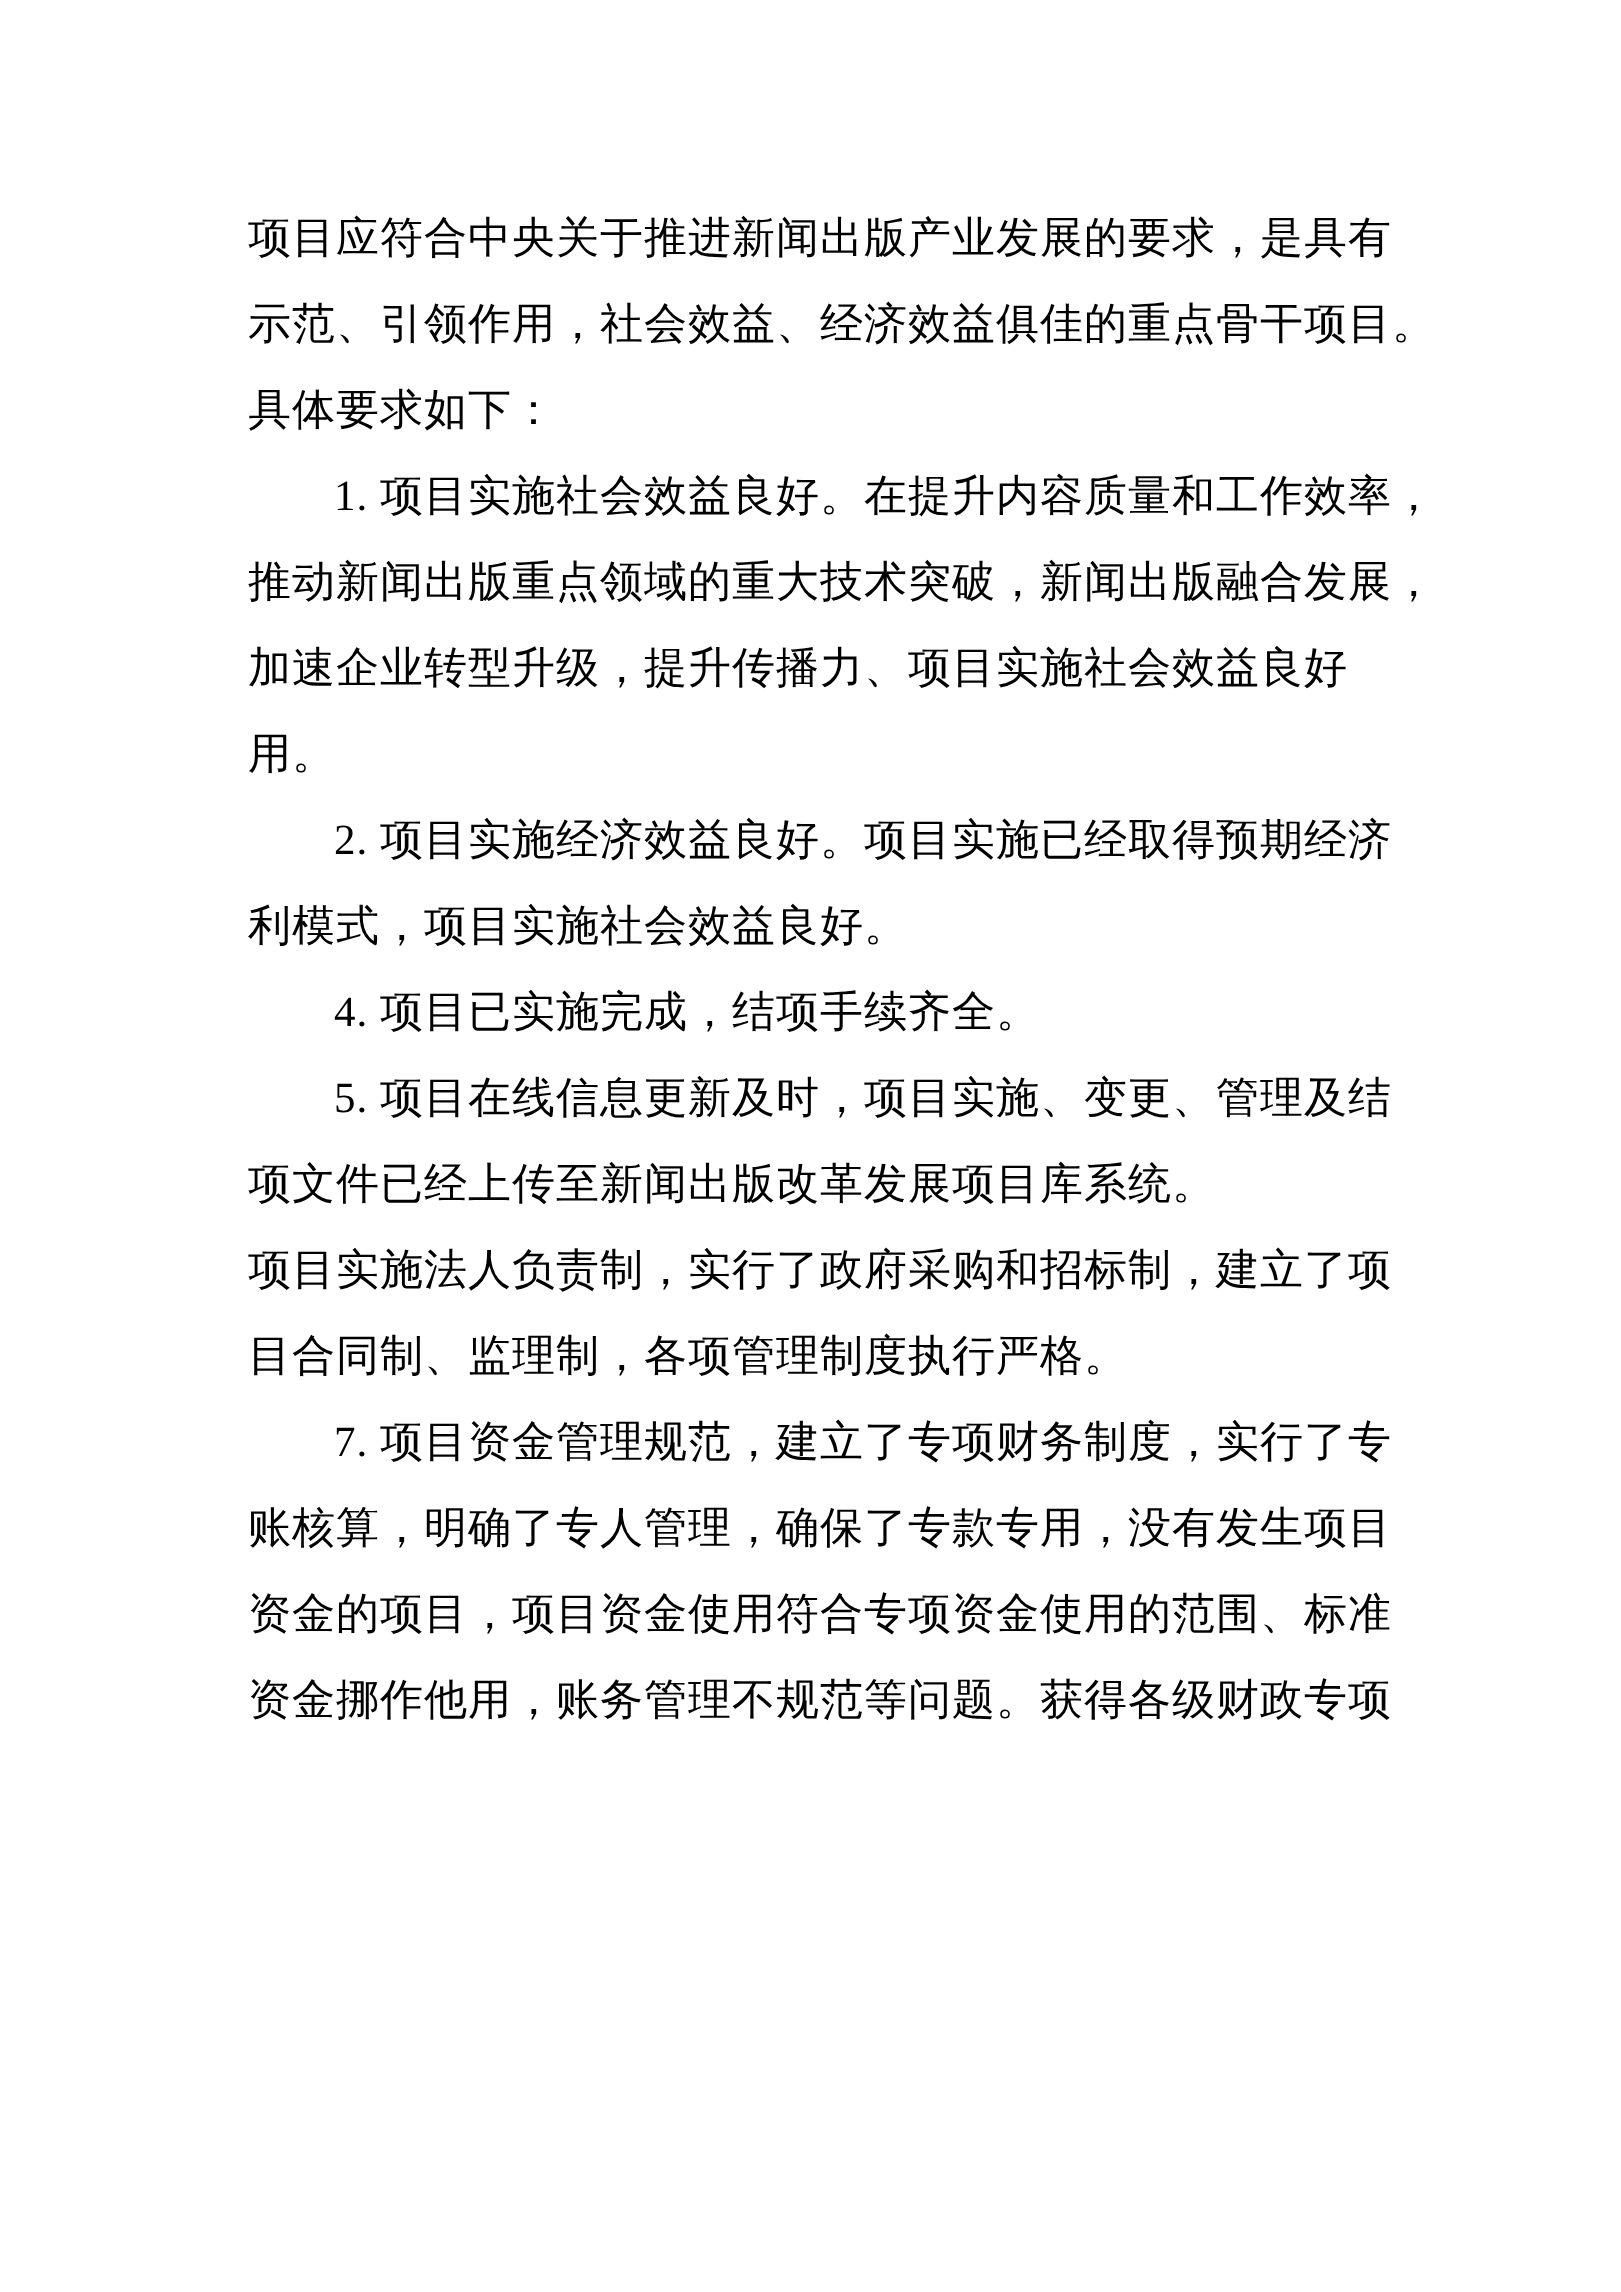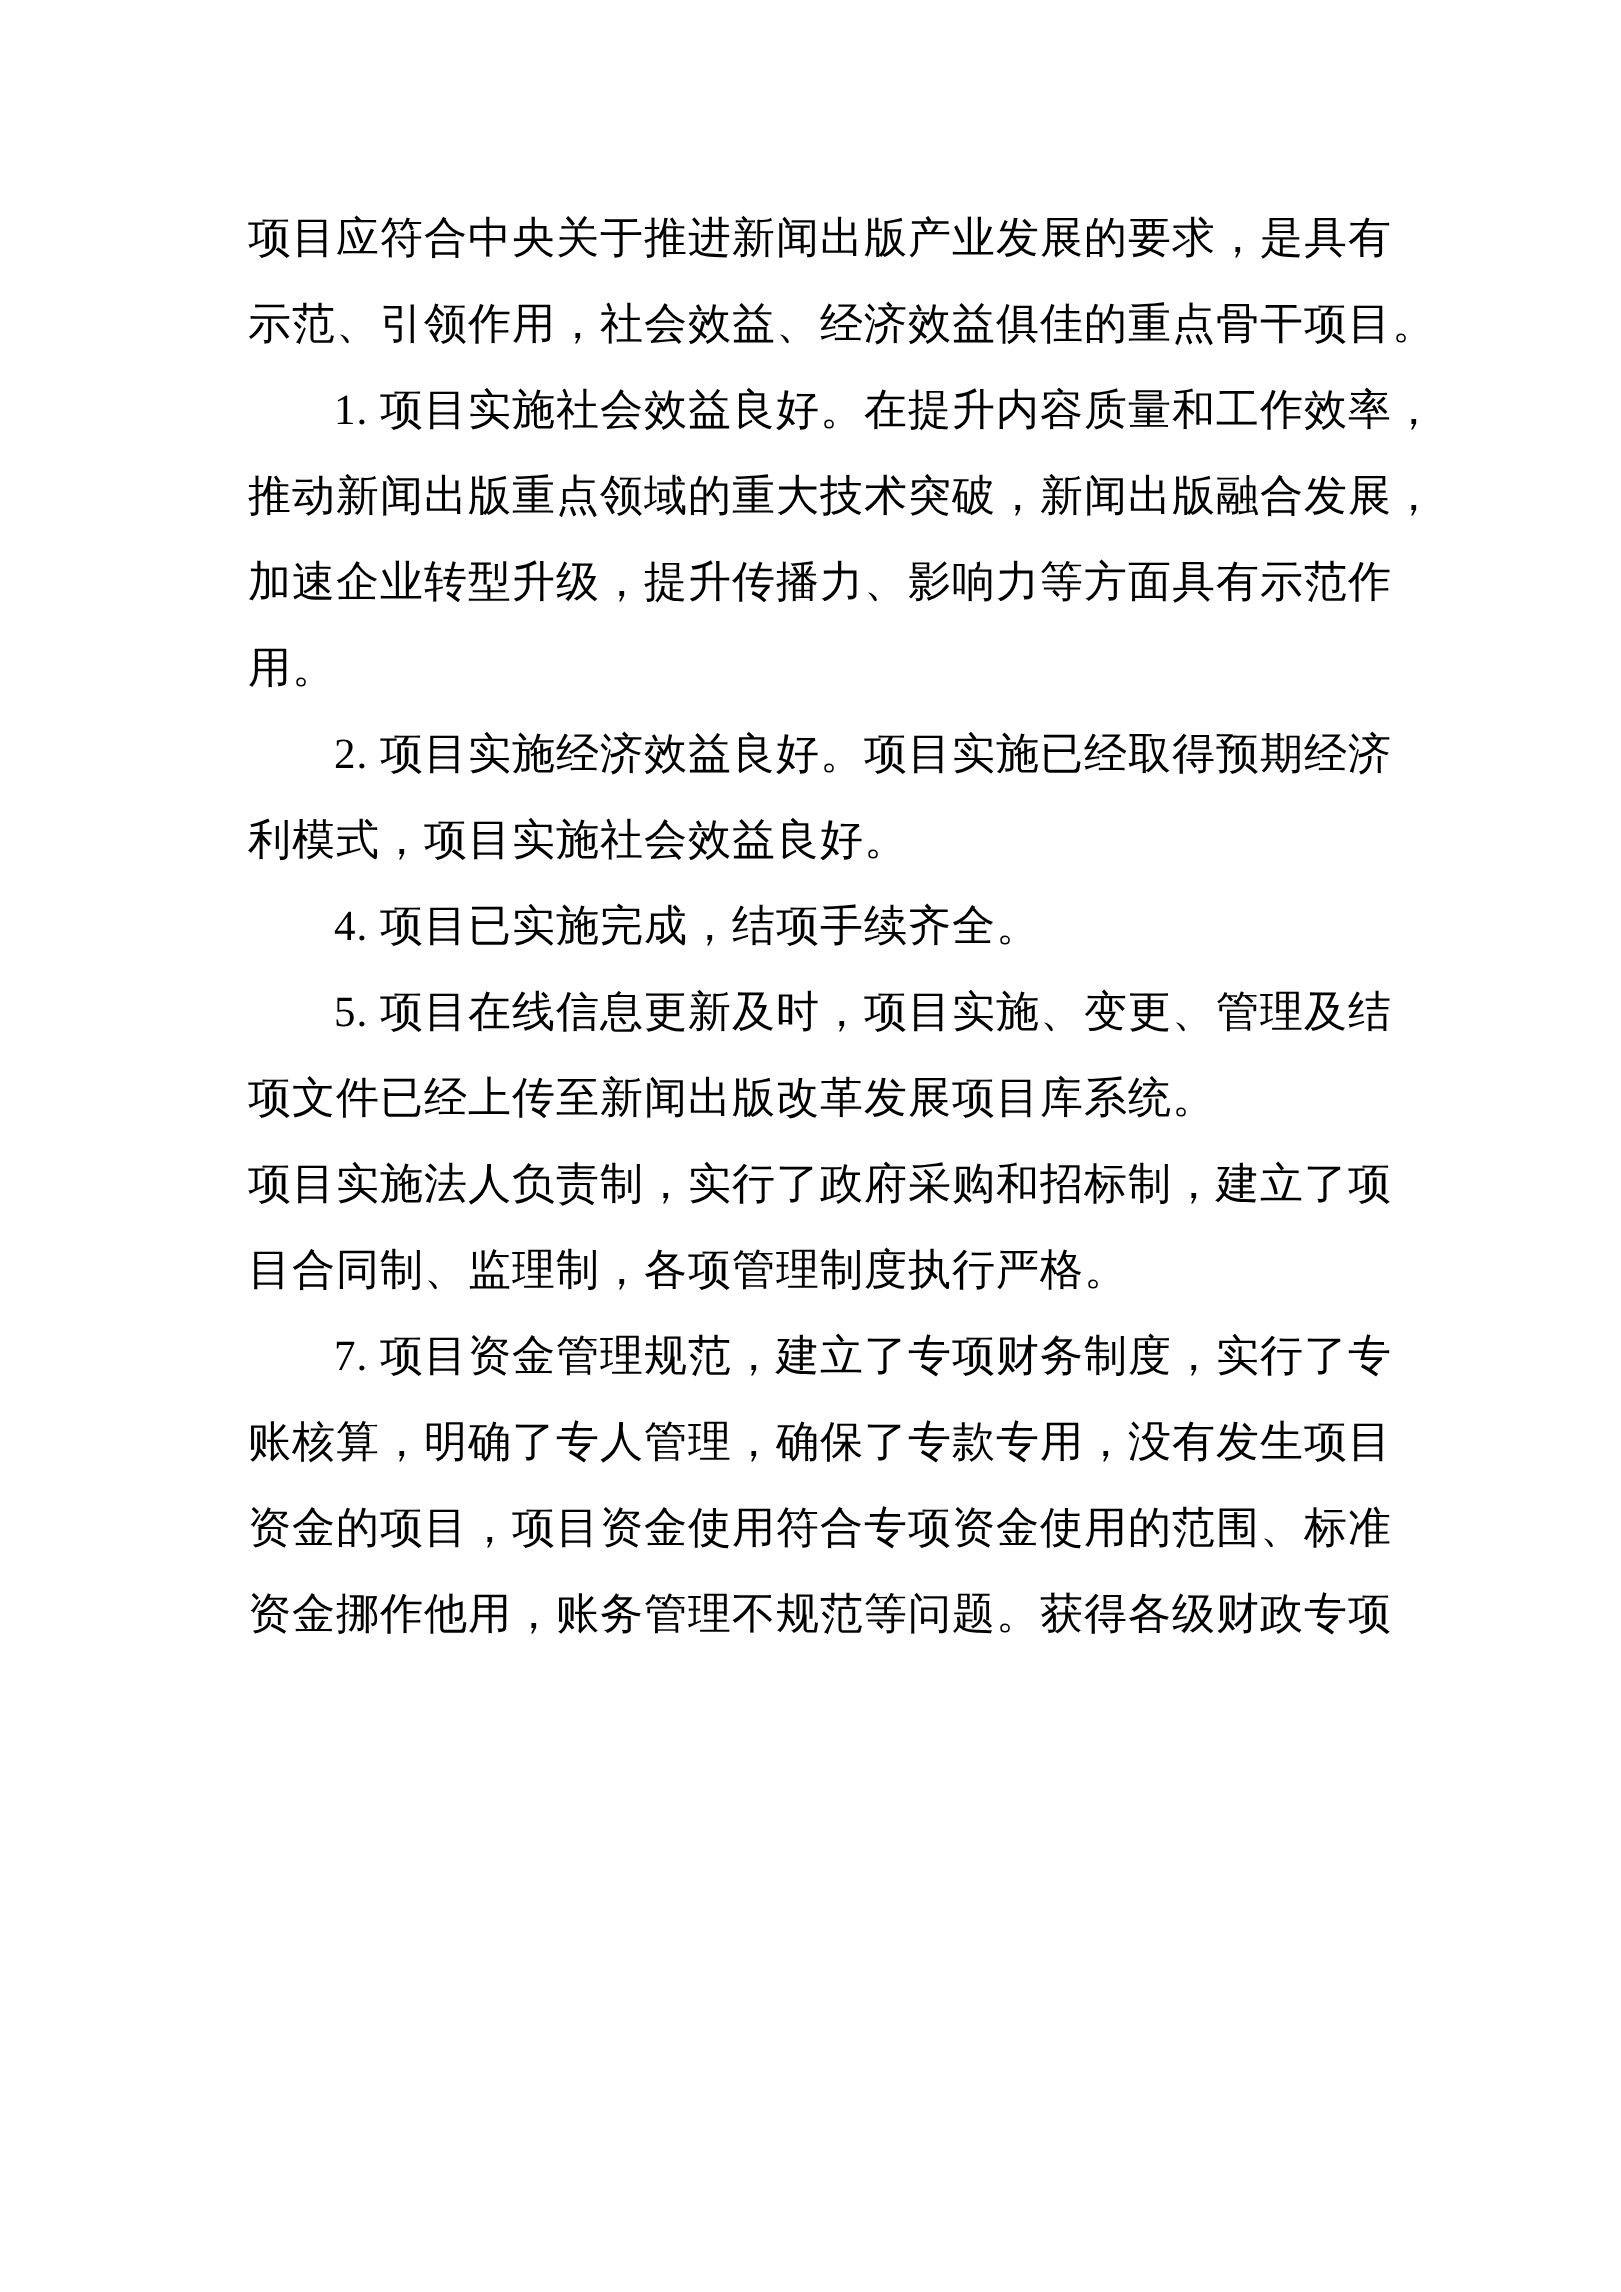--- a/index.html
+++ b/index.html
@@ -38,26 +38,27 @@
 </head>
 <body>
 
 <div class="page">
   <div class="text-block">
 
       <div class="line">项目应符合中央关于推进新闻出版产业发展的要求，是具有</div>
 
       <div class="line">示范、引领作用，社会效益、经济效益俱佳的重点骨干项目。</div>
 
+      <div class="line">具体要求如下：</div>
 
       <div class="line indented">1. 项目实施社会效益良好。在提升内容质量和工作效率，</div>
 
       <div class="line">推动新闻出版重点领域的重大技术突破，新闻出版融合发展，</div>
 
-      <div class="line">加速企业转型升级，提升传播力、影响力等方面具有示范作</div>
+      <div class="line">加速企业转型升级，提升传播力、项目实施社会效益良好</div>
 
       <div class="line">用。</div>
 
       <div class="line indented">2. 项目实施经济效益良好。项目实施已经取得预期经济</div>
 
 
       <div class="line">利模式，项目实施社会效益良好。</div>
 
 
       <div class="line indented">4. 项目已实施完成，结项手续齐全。</div>

